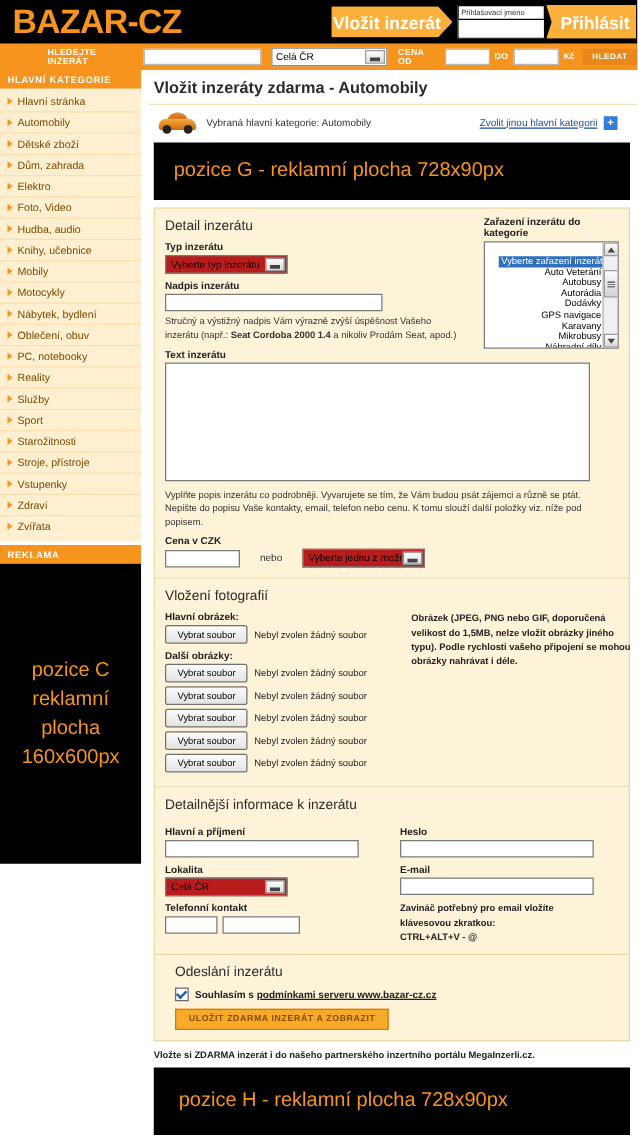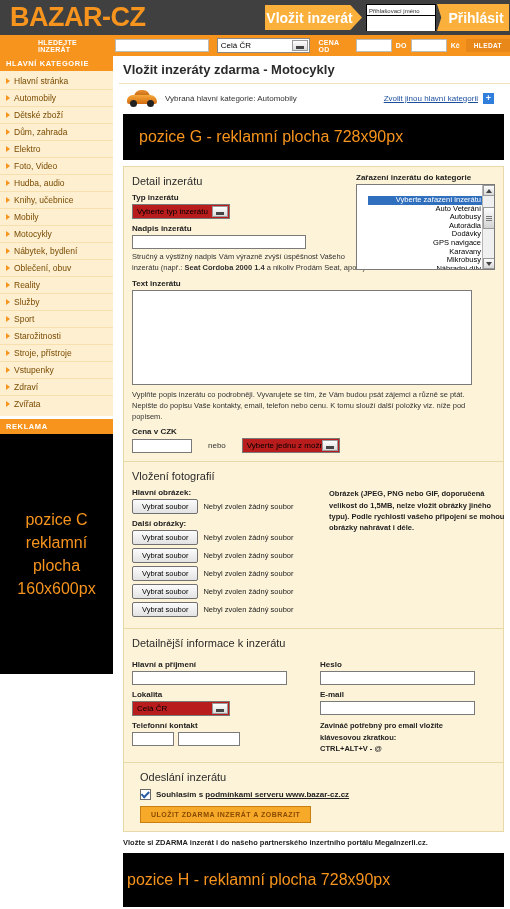--- a/index.html
+++ b/index.html
@@ -11,21 +11,21 @@
     font-size: 11px;
     color: #333;
     overflow: hidden;
   }
   #page { position: relative; width: 510px; height: 909px; background:#fff; }
 
   
   .header {
     position: relative;
     height: 35px;
-    background: #404040;
+    background: #000000;
   }
   .logo {
     position: absolute; left: 10px; top: 2px;
     font-size: 27px; font-weight: bold;
     color: #F7941E;
     letter-spacing: -0.5px;
     font-family: "Liberation Sans", sans-serif;
   }
   .btn-insert {
     position: absolute; left: 265px; top: 5px;
@@ -197,21 +197,21 @@
     background:#000; color:#F7941E;
     height: 46px; margin: 2px 6px 6px 4px;
     display:flex; align-items:center;
     padding-left: 16px;
     font-size: 16px;
   }
   .ad-banner-h {
     background:#000; color:#F7941E;
     height: 54px; margin: 6px 6px 8px 4px;
     display:flex; align-items:center;
-    padding-left: 4px;
+    padding-left: 20px;
     font-size: 16px;
   }
 
   .form-panel {
     background:#FDF3D8;
     border:1px solid #E8D9A8;
     margin: 0 6px 0 4px;
     padding: 6px 8px 8px 8px;
     position: relative;
   }
@@ -250,21 +250,21 @@
   }
   .hint-wide { font-size:7.5px; color:#333; line-height:1.45; margin-top:3px; max-width:340px; }
 
   .cena-row { display:flex; align-items:center; gap:16px; margin-top:2px; }
   .cena-input { width:60px; height:14px; border:1px solid #7a7a7a; background:#fff;
     font-size:9px; padding:0 3px; outline:none; font-family:"Liberation Sans", sans-serif;}
   .nebo { font-size:8px; color:#333; }
 
   
   .cat-box {
-    position:absolute; right:8px; top:6px; width:139px;
+    position:absolute; right:8px; top:6px; width:108px;
   }
   .cat-box-label { font-size:8px; font-weight:bold; color:#222; margin-bottom:2px;}
   .listbox {
     border:1px solid #7a7a7a; background:#fff; height:86px;
     position:relative; overflow:hidden;
   }
   .listbox ul { list-style:none; margin:11px; padding:0;text-align:right; }
   .listbox li {
     font-size:7.5px; padding: 0 2px; line-height:8.6px; white-space:nowrap;
     color:#000; cursor:pointer;
@@ -382,41 +382,42 @@
           <div class="cat-item"><span class="bullet"></span><span>Dětské zboží</span></div>
           <div class="cat-item"><span class="bullet"></span><span>Dům, zahrada</span></div>
           <div class="cat-item"><span class="bullet"></span><span>Elektro</span></div>
           <div class="cat-item"><span class="bullet"></span><span>Foto, Video</span></div>
           <div class="cat-item"><span class="bullet"></span><span>Hudba, audio</span></div>
           <div class="cat-item"><span class="bullet"></span><span>Knihy, učebnice</span></div>
           <div class="cat-item"><span class="bullet"></span><span>Mobily</span></div>
           <div class="cat-item"><span class="bullet"></span><span>Motocykly</span></div>
           <div class="cat-item"><span class="bullet"></span><span>Nábytek, bydlení</span></div>
           <div class="cat-item"><span class="bullet"></span><span>Oblečení, obuv</span></div>
+          <div class="cat-item"><span class="bullet"></span><span>PC, notebooky</span></div>
           <div class="cat-item"><span class="bullet"></span><span>Reality</span></div>
           <div class="cat-item"><span class="bullet"></span><span>Služby</span></div>
           <div class="cat-item"><span class="bullet"></span><span>Sport</span></div>
           <div class="cat-item"><span class="bullet"></span><span>Starožitnosti</span></div>
           <div class="cat-item"><span class="bullet"></span><span>Stroje, přístroje</span></div>
           <div class="cat-item"><span class="bullet"></span><span>Vstupenky</span></div>
           <div class="cat-item"><span class="bullet"></span><span>Zdraví</span></div>
           <div class="cat-item"><span class="bullet"></span><span>Zvířata</span></div>
         </div>
       <div class="rek-head">Reklama</div>
       <div class="ad-c">
         <div>pozice C</div>
         <div>reklamní</div>
         <div>plocha</div>
         <div>160x600px</div>
       </div>
     </div>
 
     <div class="main">
 
-      <div class="page-title">Vložit inzeráty zdarma - Motocykly</div>
+      <div class="page-title">Vložit inzeráty zdarma - Automobily</div>
 
       <div class="cat-selected-row">
         <div class="car-icon">
           <div class="car-roof"></div>
             <div class="car-body"></div>
           <div class="car-w1"></div>
             <div class="car-w2"></div>
         </div>
         <div class="cat-selected-txt">Vybraná hlavní kategorie: Automobily</div>
         <a class="choose-other">Zvolit jinou hlavní kategorii</a>

